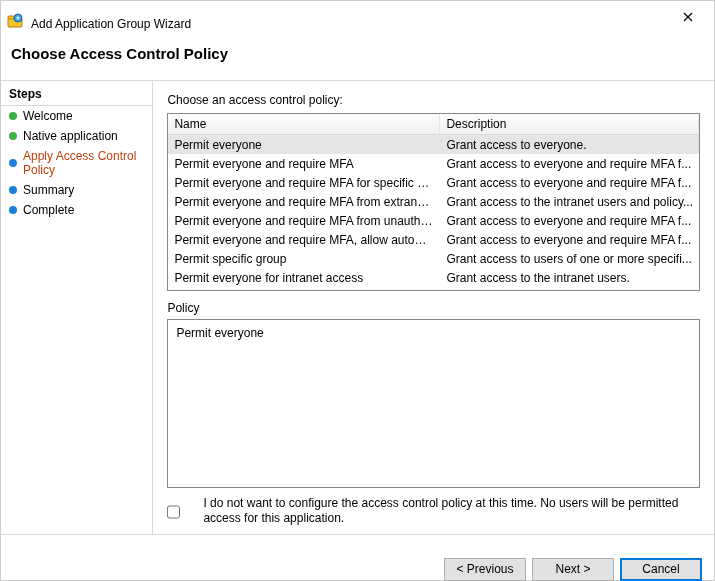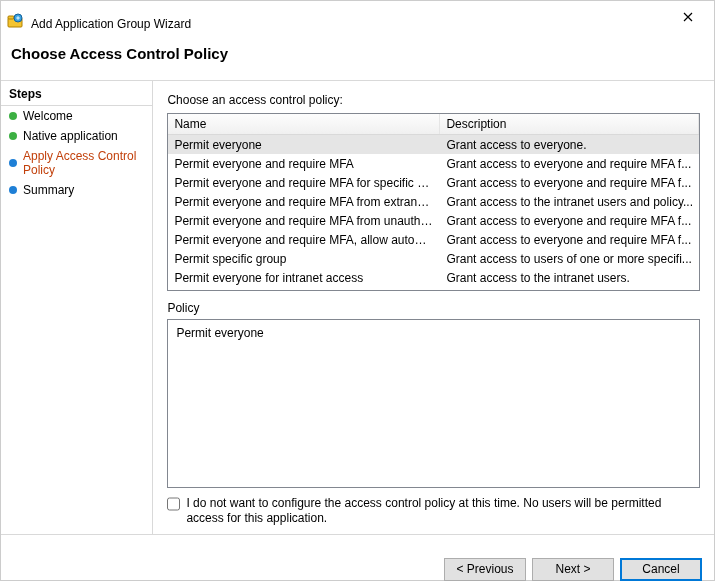--- a/index.html
+++ b/index.html
@@ -121,22 +121,22 @@
   .policy-label { margin-top: 10px; margin-bottom: 4px; }
   .policy-box {
     border: 1px solid #828790;
     flex: 1;
     min-height: 150px;
     padding: 6px 8px;
     background: #fff;
   }
   .opt-row {
     display: flex;
-    align-items: flex-start;
-    gap: 6px;
+    align-items: center;
+    gap: 23px;
     margin-top: 8px;
   }
   .opt-row input[type=checkbox] {
     width: 14px; height: 14px; margin: 1px 0 0 0;
   }
   .opt-row label { line-height: 1.25; }
   .footer {
     height: 46px;
     border-top: 1px solid #d9d9d9;
     display: flex;
@@ -202,20 +202,24 @@
             <a href="#">Native application</a>
           </div>
           <div class="step-item current">
             <span class="bullet blue"></span>
             <span class="lbl">Apply Access Control Policy</span>
           </div>
           <div class="step-item">
             <span class="bullet blue"></span>
             <a href="#">Summary</a>
           </div>
+          <div class="step-item">
+            <span class="bullet blue"></span>
+            <a href="#">Complete</a>
+          </div>
         </div>
     </div>
 
     <div class="main">
       <div class="instr">Choose an access control policy:</div>
 
       <div class="listview">
         <div class="lv-head">
           <div class="col name">Name</div>
           <div class="col desc">Description</div>

